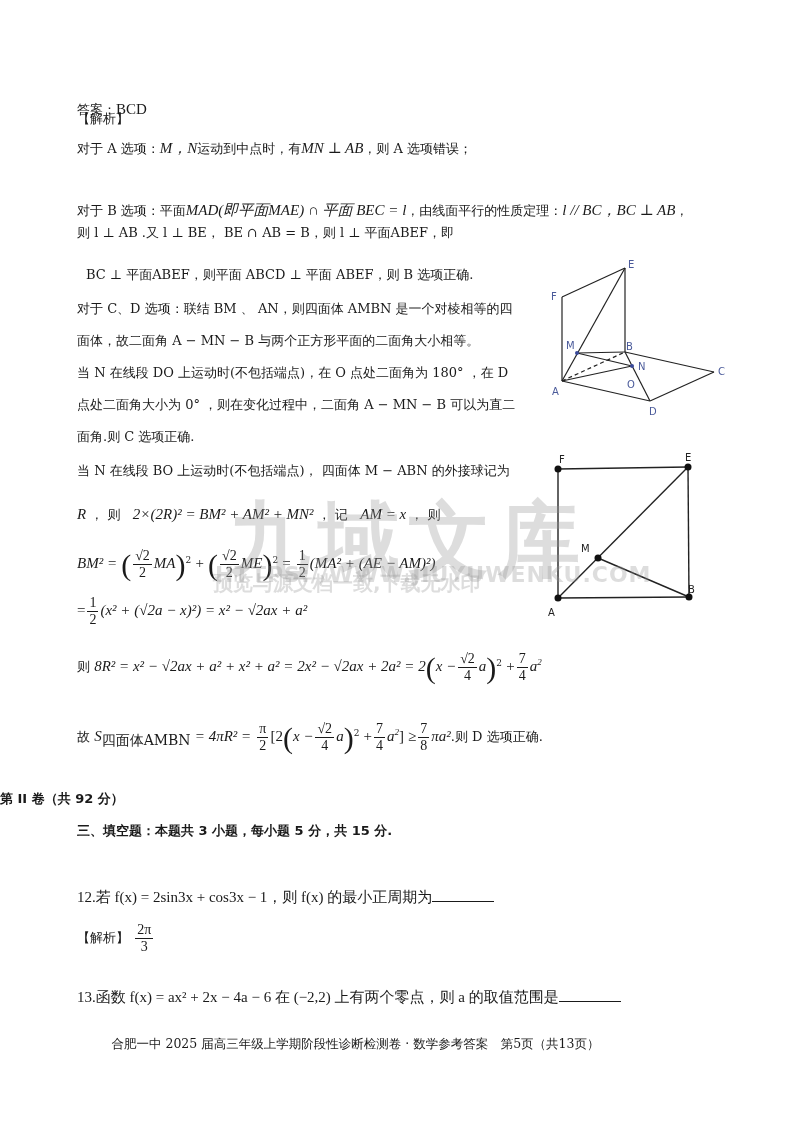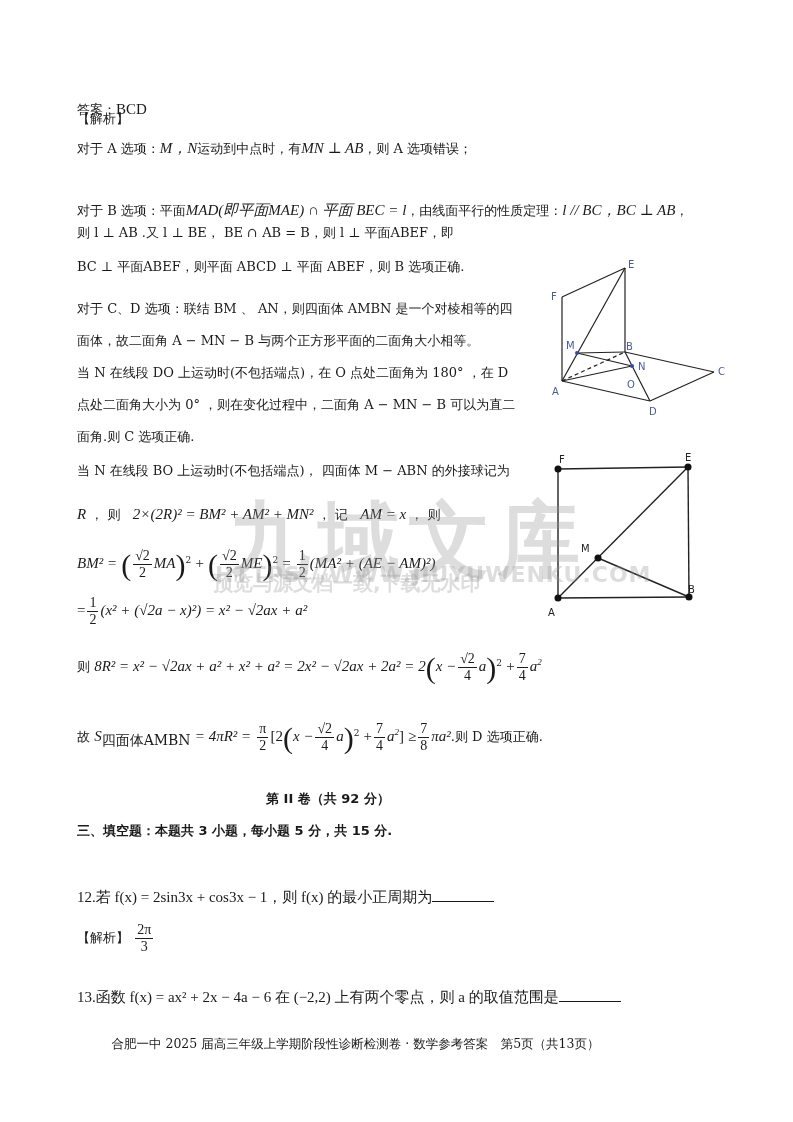--- a/index.html
+++ b/index.html
@@ -31,21 +31,21 @@
 <div class="line" style="top:110px;">【解析】</div>
 
 <div class="line" style="top:139px;">
   <span>对于 A 选项：</span><span class="m">M，N</span><span>运动到中点时，有</span><span class="m">MN ⊥ AB</span><span>，则 A 选项错误；</span>
 </div>
 
 <div class="line" style="top:182px;margin-top:19px;">
   <span>对于 B 选项：平面</span><span class="m">MAD(即平面MAE) ∩ 平面 BEC = l</span><span>，由线面平行的性质定理：</span><span class="m">l // BC，BC ⊥ AB</span><span>，</span>
 </div>
 <div class="line" style="top:224px;">则 l ⊥ AB .又 l ⊥ BE， BE ∩ AB = B，则 l ⊥ 平面ABEF，即</div>
-<div class="line" style="top:258px;">BC ⊥ 平面ABEF，则平面 ABCD ⊥ 平面 ABEF，则 B 选项正确.</div>
+<div class="line" style="top:266px;margin-left:9px;">BC ⊥ 平面ABEF，则平面 ABCD ⊥ 平面 ABEF，则 B 选项正确.</div>
 
 <div class="line" style="top:300px;">对于 C、D 选项：联结 BM 、 AN，则四面体 AMBN 是一个对棱相等的四</div>
 <div class="line" style="top:332px;">面体，故二面角 A − MN − B 与两个正方形平面的二面角大小相等。</div>
 <div class="line" style="top:364px;">当 N 在线段 DO 上运动时(不包括端点)，在 O 点处二面角为 180° ，在 D</div>
 <div class="line" style="top:396px;">点处二面角大小为 0° ，则在变化过程中，二面角 A − MN − B 可以为直二</div>
 <div class="line" style="top:428px;">面角.则 C 选项正确.</div>
 
 <div class="line" style="top:462px;">当 N 在线段 BO 上运动时(不包括端点)，  四面体 M − ABN 的外接球记为</div>
 <div class="line" style="top:505px;">
   <span class="m">R</span>
@@ -107,21 +107,21 @@
   <span class="r">+</span><span class="frac">
       <span class="num">7</span>
       <span>4</span>
     </span><span class="m">a<sup>2</sup></span><span class="r">]</span>
   <span class="r">≥</span><span class="frac">
       <span class="num">7</span>
       <span>8</span>
     </span><span class="m">πa²</span><span>.则 D 选项正确.</span>
 </div>
 
-<div class="line bold" style="left:0; width:656px; text-align:center; top:790px;">第 II 卷（共 92 分）</div>
+<div class="line bold" style="left:0; width:656px; text-align:left; top:790px;">第 II 卷（共 92 分）</div>
 <div class="line bold" style="top:822px;">三、填空题：本题共 3 小题，每小题 5 分，共 15 分.</div>
 
 <div class="line" style="top:887px;">
   <span class="m" style="font-style:normal;">12.若 f(x) = 2sin3x + cos3x − 1，则 f(x) 的最小正周期为</span><span class="blank"></span>
 </div>
 <div class="line" style="top:918px; line-height:40px;">
   <span>【解析】</span>
   <span class="frac">
       <span class="num">2π</span>
       <span>3</span>

